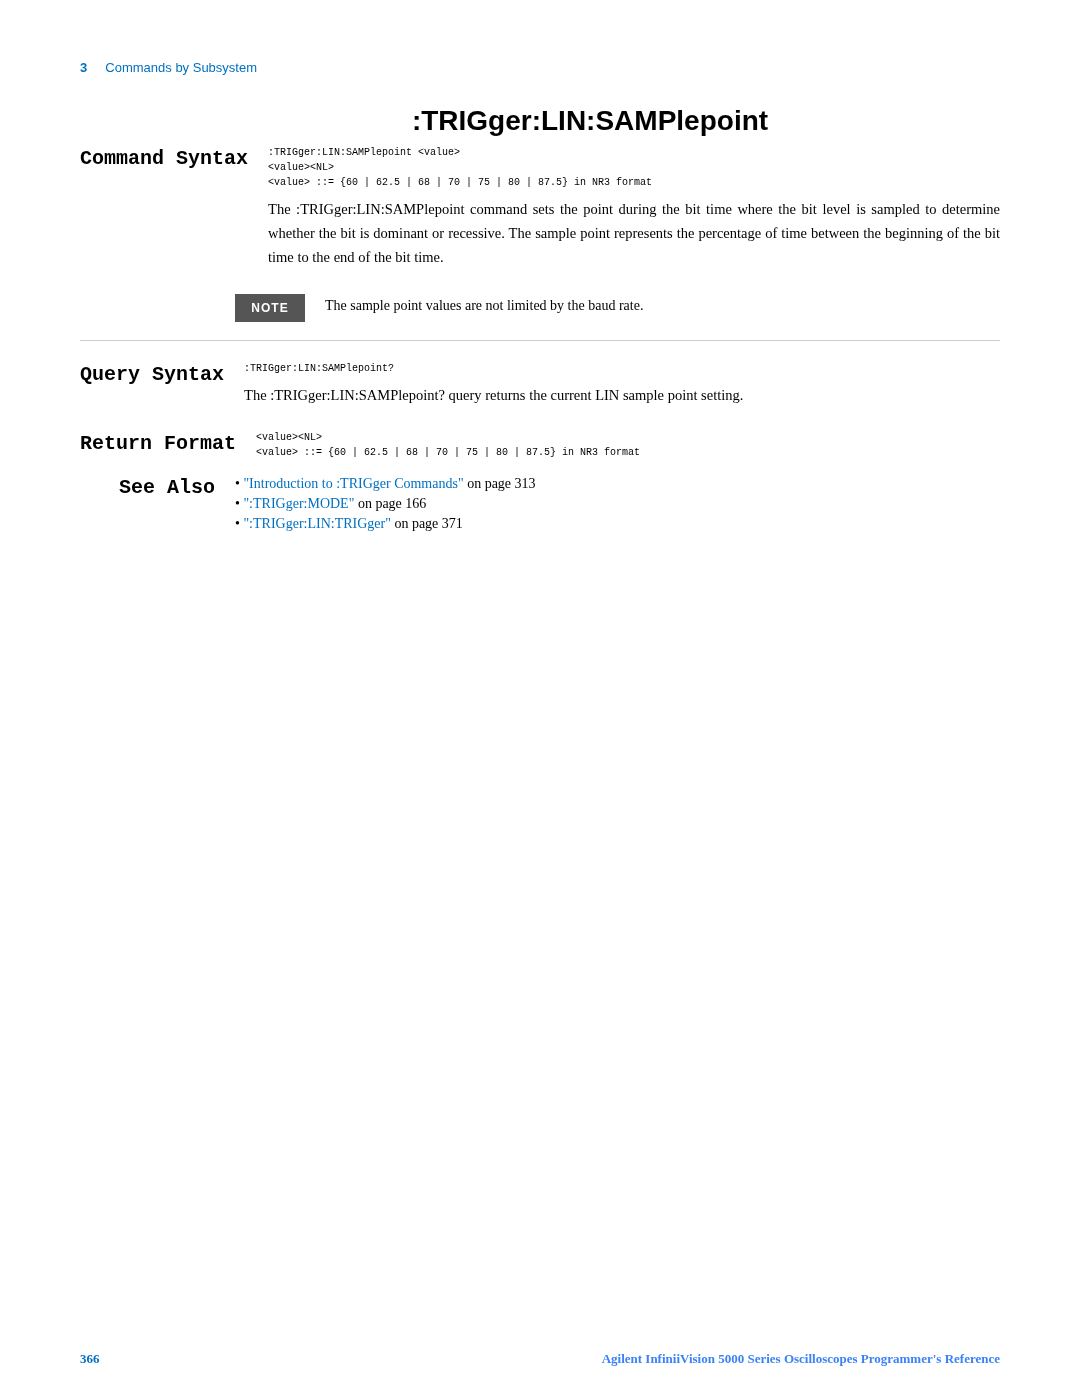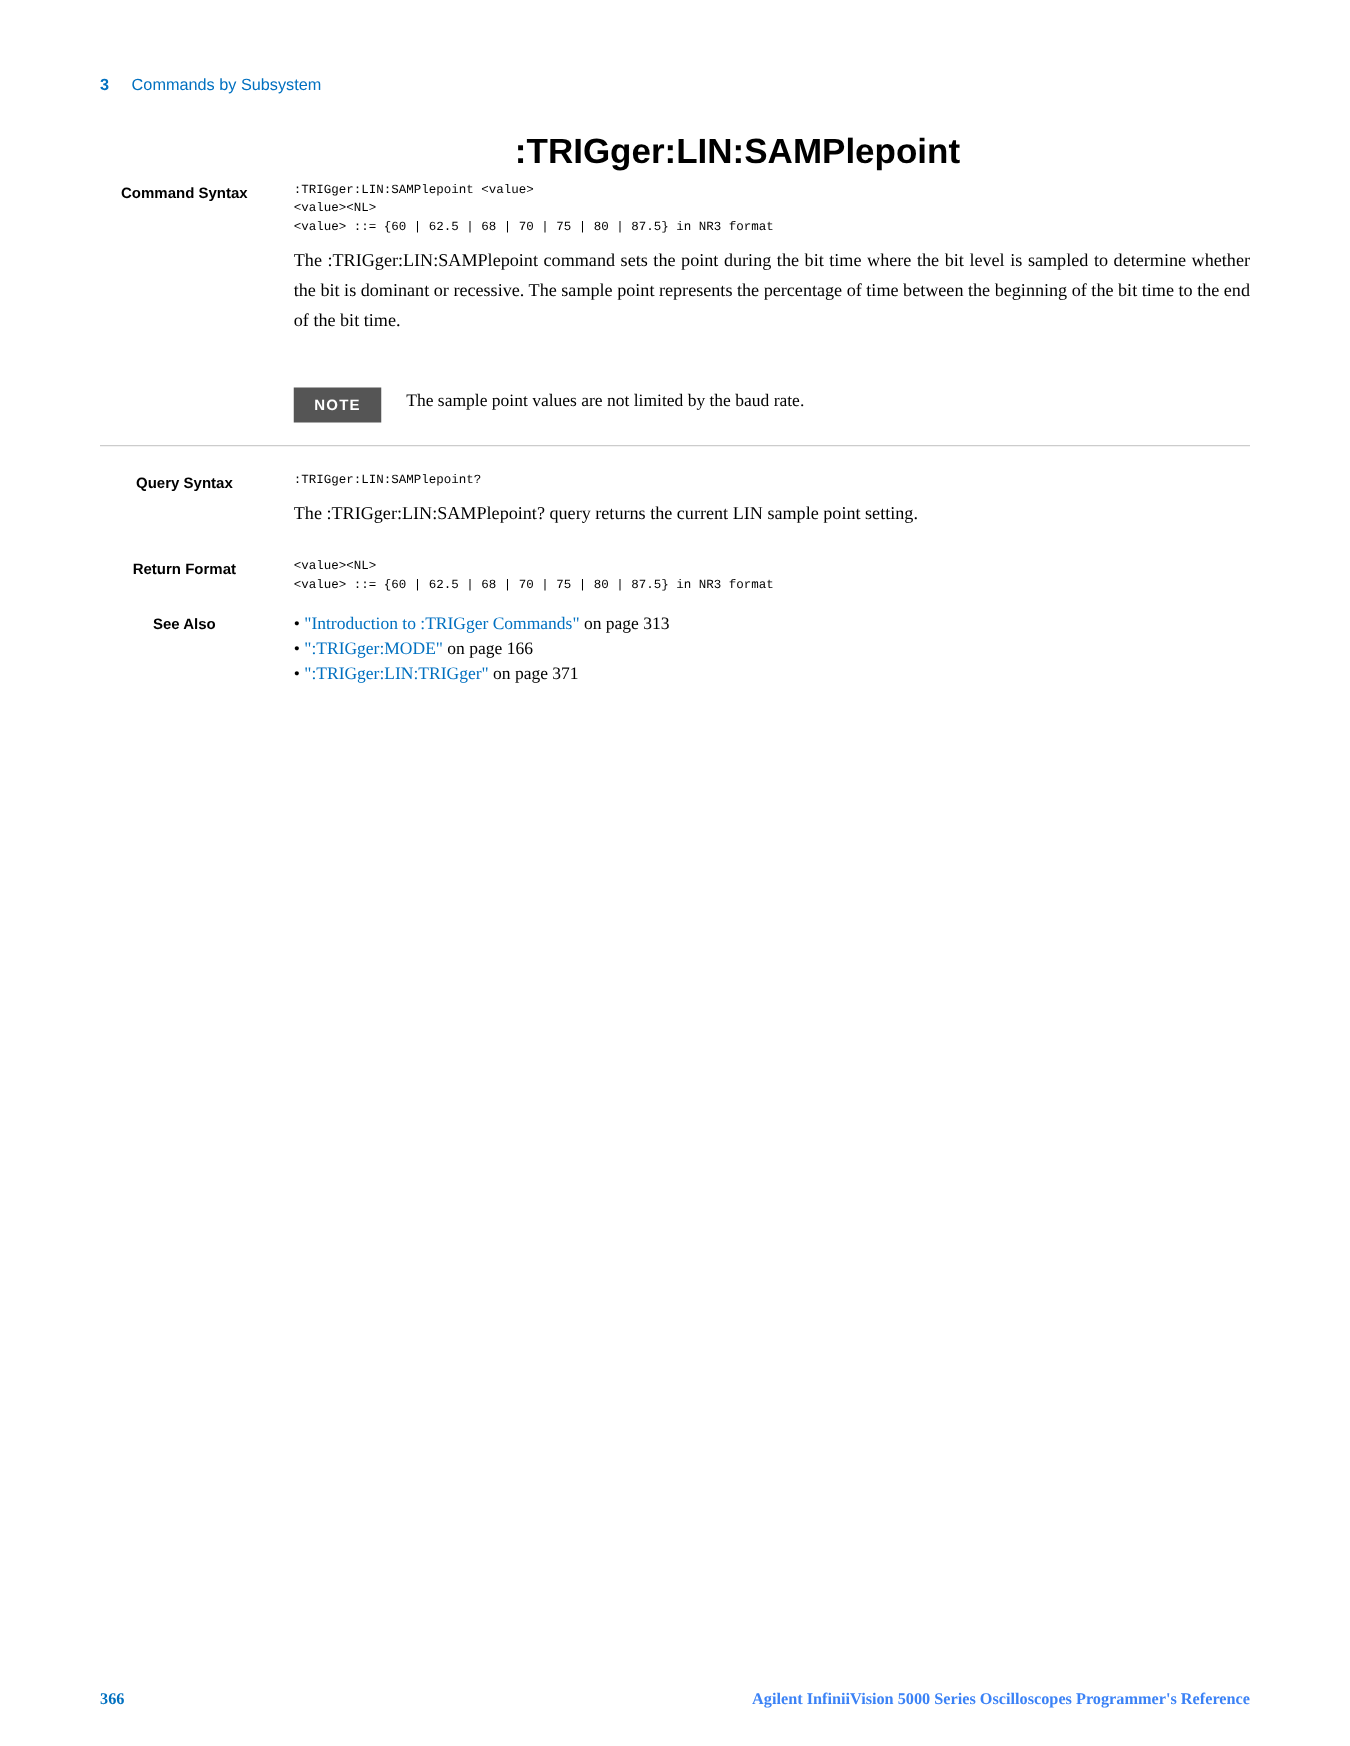--- a/index.html
+++ b/index.html
@@ -66,25 +66,25 @@
     }
 
     
     .section {
       display: flex;
       margin-bottom: 14px;
     }
 
     .section-label {
       font-weight: bold;
-      font-size: 12px;
-      font-family: Liberation Sans, sans-serif;
+      font-size: 20px;
+      font-family: Liberation Mono, monospace;
       min-width: 155px;
       padding-top: 0px;
-      text-align: center;
+      text-align: right;
       padding-right: 20px;
     }
 
     .section-content {
       flex: 1;
       font-size: 14px;
     }
 
     
     .code {
@@ -185,21 +185,20 @@
 
     .note-label-cell {
       min-width: 155px;
       padding-right: 20px;
     }
 
     .note-content-cell {
       flex: 1;
       display: flex;
       align-items: flex-start;
-      margin-top: 16px;
     }
   </style>
 </head>
 <body>
 
 <div class="page">
 
   <div class="breadcrumb">
     <span class="chapter-num">3</span>
     &nbsp;&nbsp;&nbsp;

